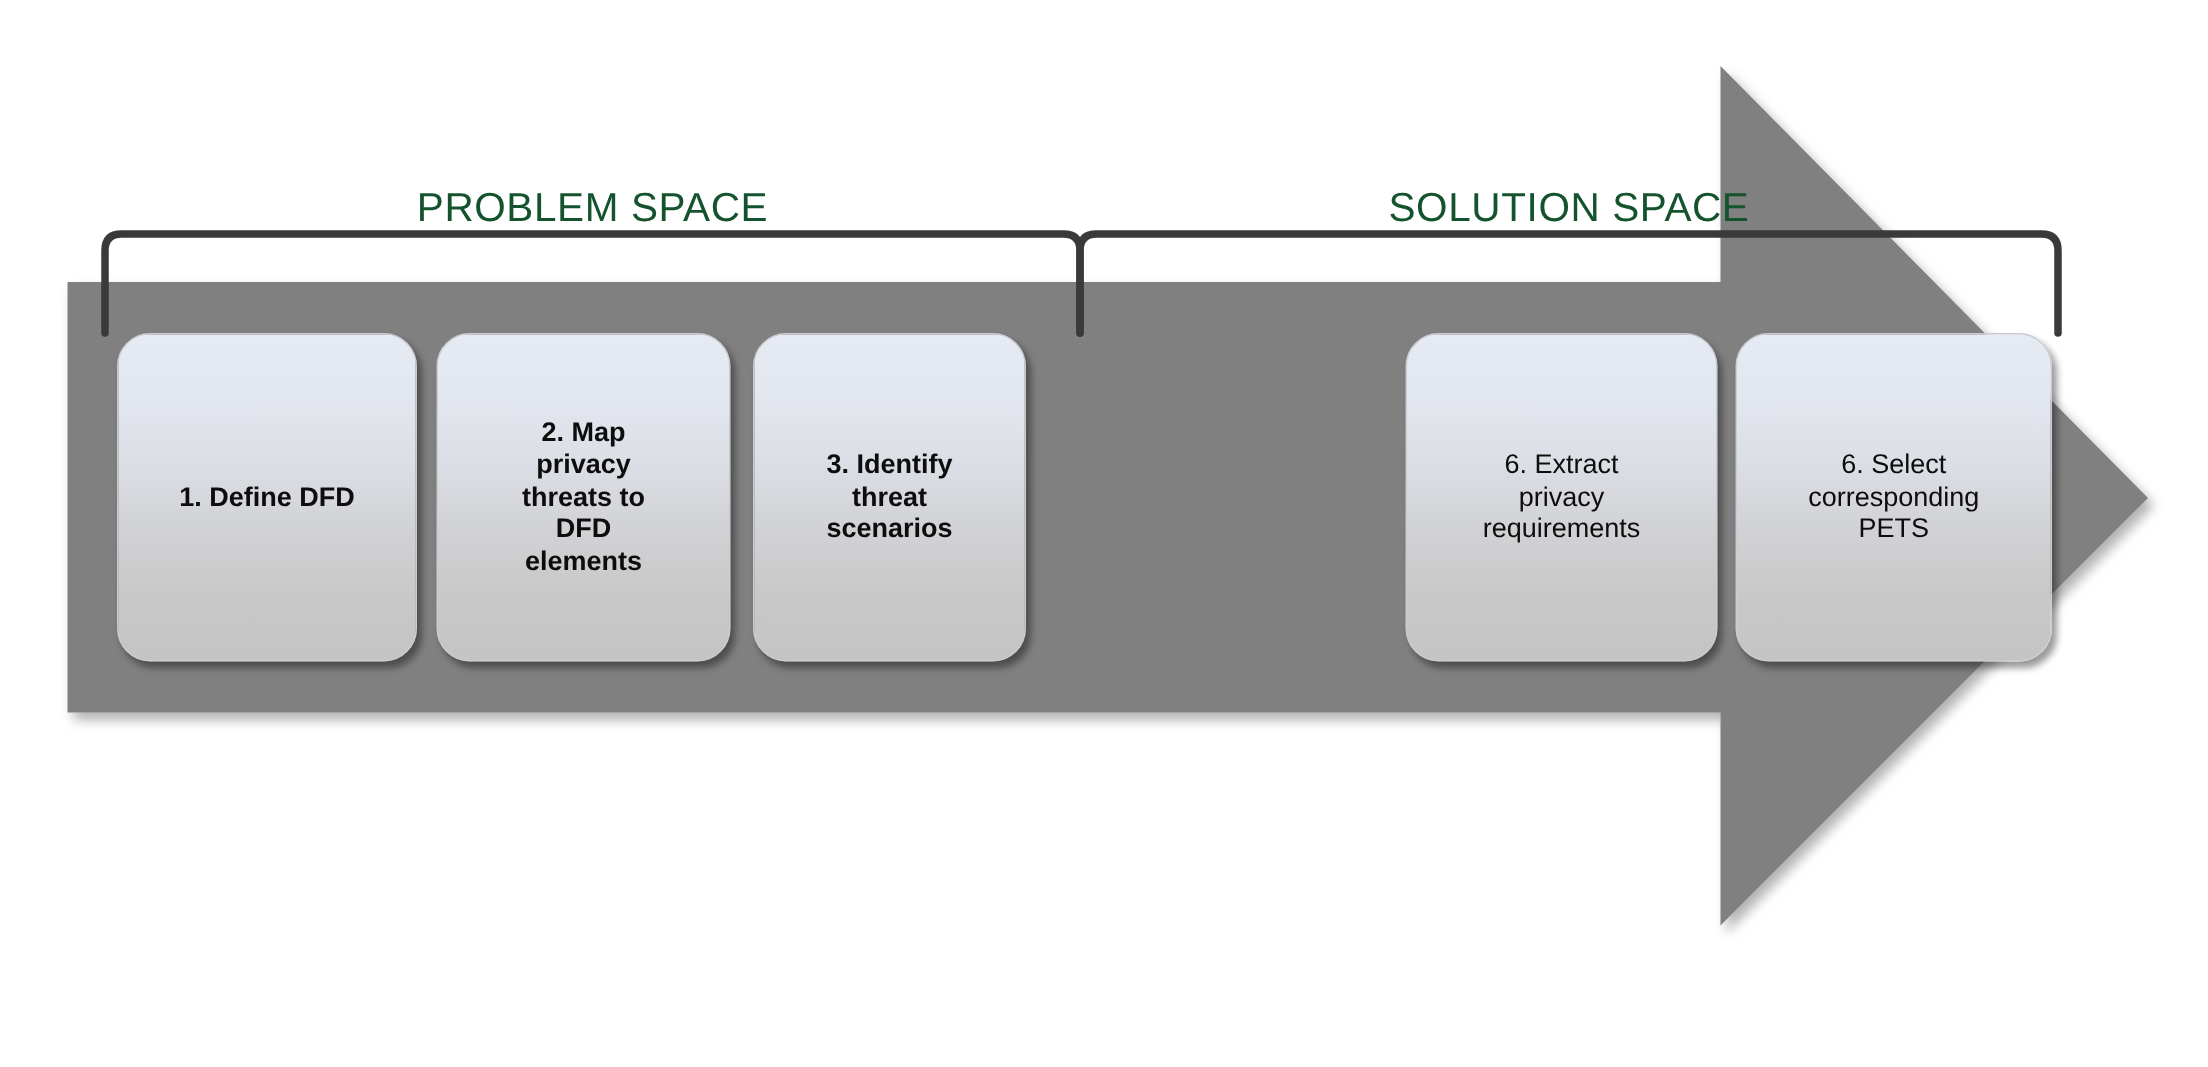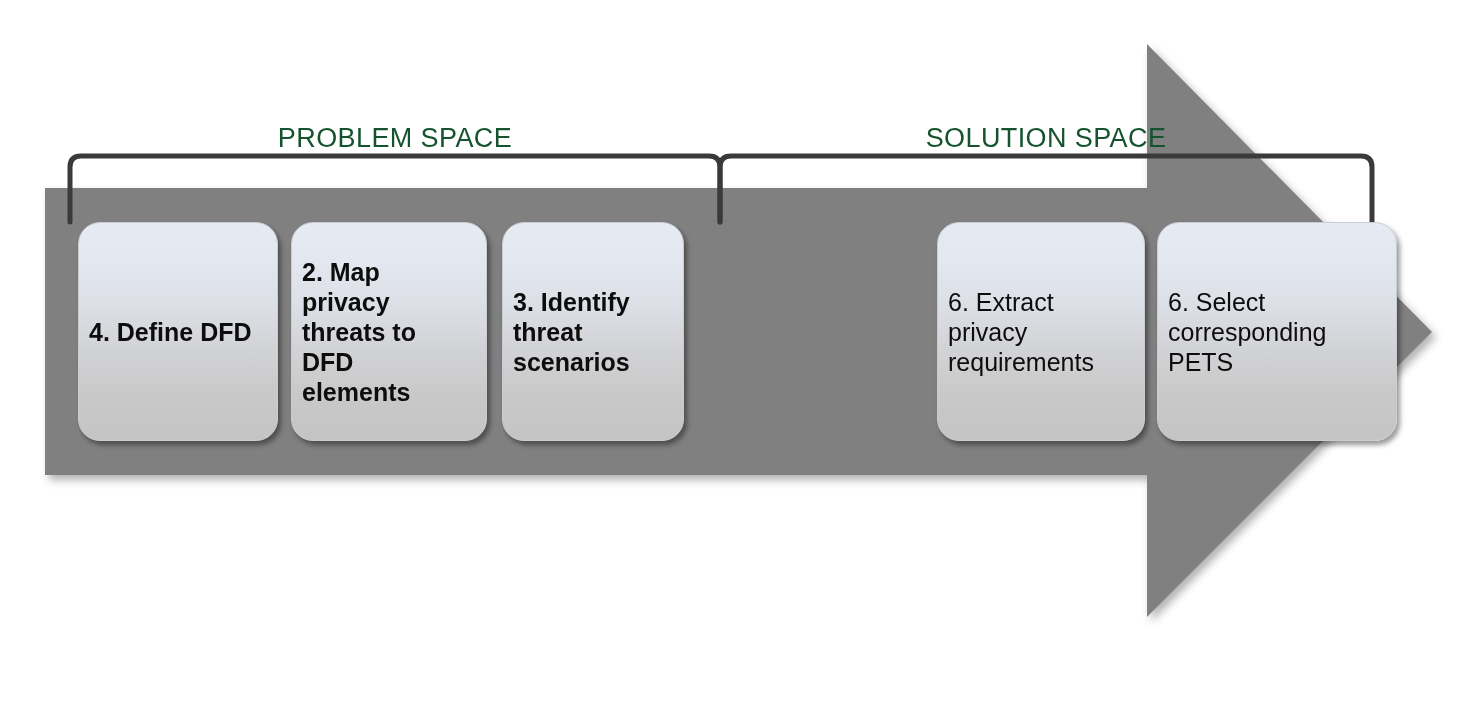--- a/index.html
+++ b/index.html
@@ -69,35 +69,36 @@
     border: 1px solid #c9ccd2;
     box-sizing: border-box;
     display: flex;
     align-items: center;
     justify-content: center;
     padding: 8px 10px;
   }
   .step-label {
     display: block;
     width: 100%;
+    text-align: center;
     color: #0d0d0d;
     font-family: "Liberation Sans", sans-serif;
-    font-size: 25px;
+    font-size: 18px;
     line-height: 1.2;
     white-space: pre-line;
   }
   .step-box.bold .step-label { font-weight: bold; }
   .step-box.regular .step-label { font-weight: 400; }
 
   #step-box-0 { left: 78px;   width: 200px; }
   #step-box-1 { left: 291px;  width: 196px; }
   #step-box-2 { left: 502px;  width: 182px; }
   #step-box-3 { left: 730px;  width: 195px; }
   #step-box-4 { left: 937px;  width: 208px; }
-  #step-box-5 { left: 1157px; width: 240px; }
+  #step-box-5 { left: 1157px; width: 211px; }
 </style>
 </head>
 <body>
 
 <div id="canvas">
 
   <svg id="arrow-layer" viewBox="0 0 1472 711" width="1472" height="711" aria-hidden="true">
     <defs>
       <filter id="arrowShadow" x="-12%" y="-12%" width="130%" height="130%">
         <feDropShadow dx="4" dy="5" stdDeviation="4" flood-color="#000000" flood-opacity="0.30"></feDropShadow>
@@ -110,21 +111,21 @@
     <g fill="none" stroke="#3a3a3a" stroke-width="5" stroke-linecap="round" stroke-linejoin="round">
       <path d="M 70,222 L 70,167 Q 70,156 81,156 L 709,156 Q 720,156 720,167 L 720,222"></path>
       <path d="M 720,222 L 720,167 Q 720,156 731,156 L 1361,156 Q 1372,156 1372,167 L 1372,222"></path>
     </g>
   </svg>
 
   <div class="phase-label" id="phase-label-0">PROBLEM SPACE</div>
   <div class="phase-label" id="phase-label-1">SOLUTION SPACE</div>
 
   <div class="step-box bold" id="step-box-0">
-    <span class="step-label">4. Define DFD</span>
+    <span class="step-label">1. Define DFD</span>
   </div>
 
   <div class="step-box bold" id="step-box-1">
     <span class="step-label">2. Map
 privacy
 threats to
 DFD
 elements</span>
   </div>
 

